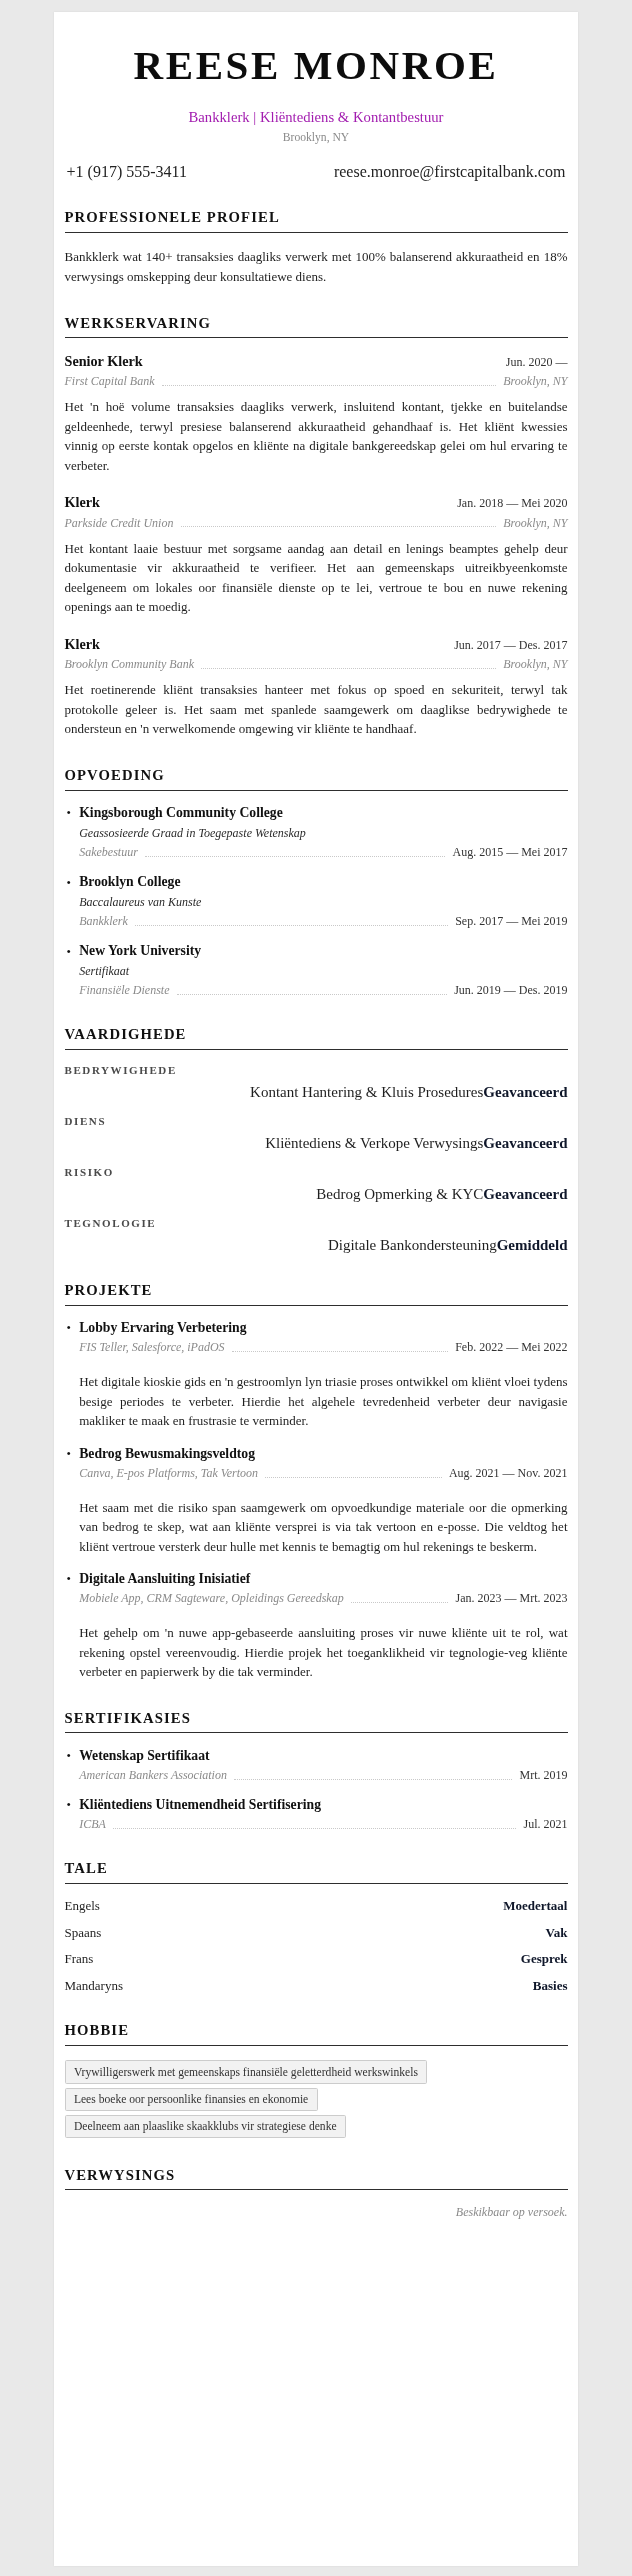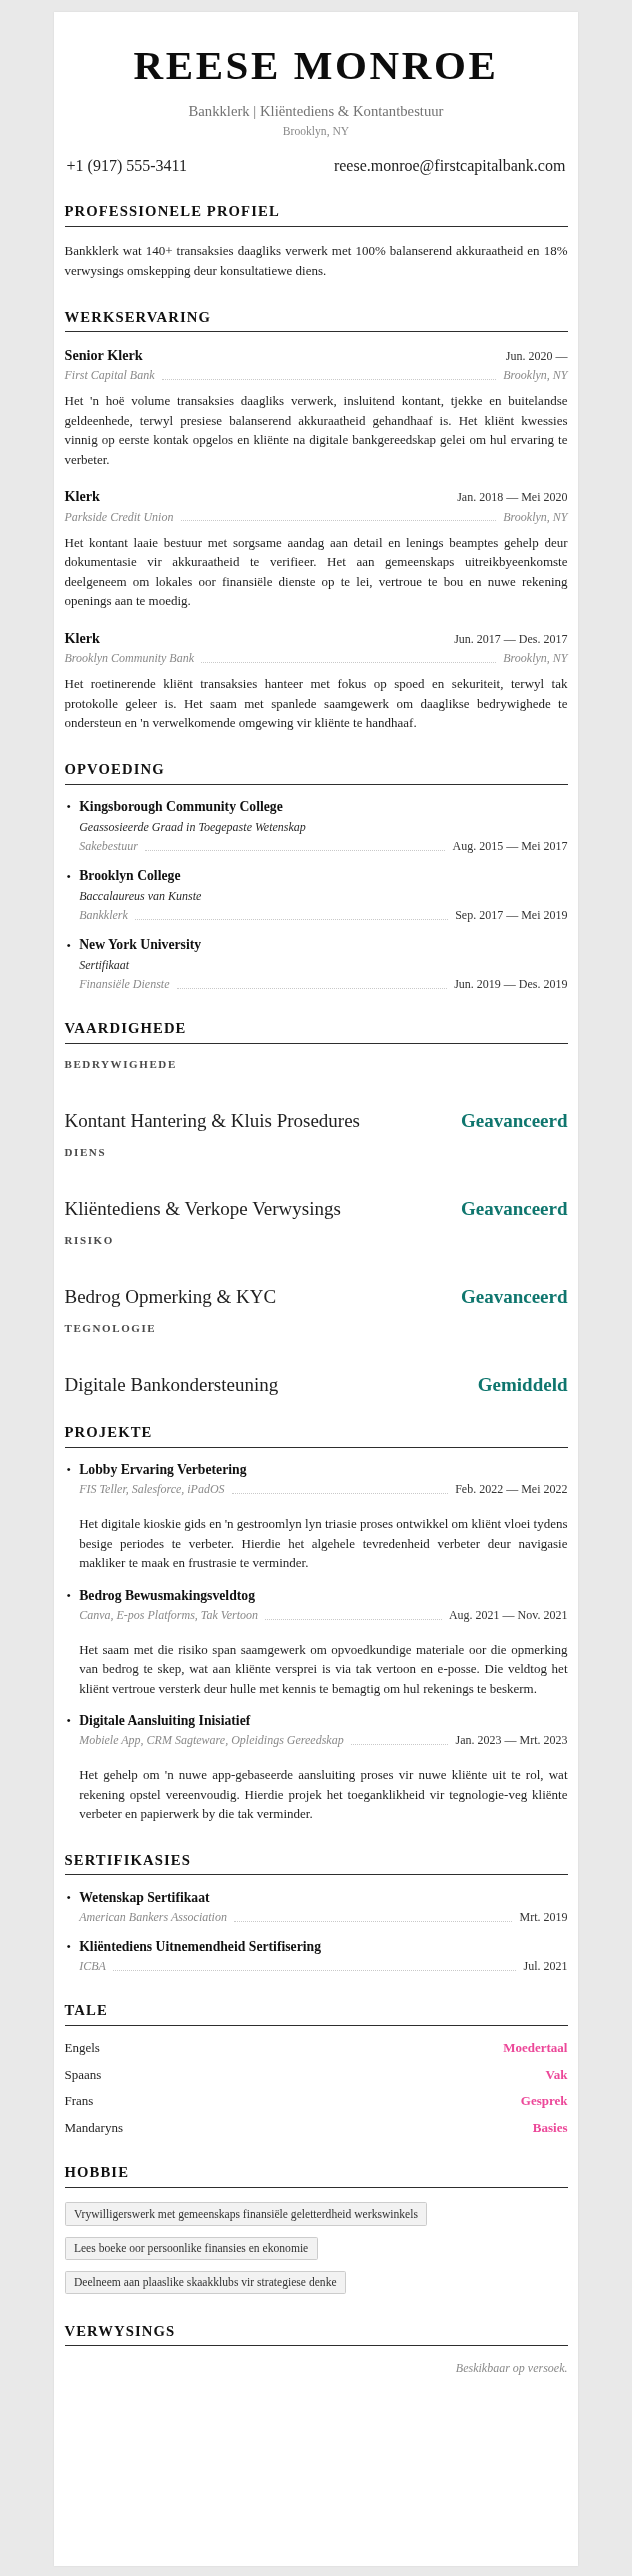--- a/index.html
+++ b/index.html
@@ -17,21 +17,21 @@
     padding:31px 10.5px 42px;
     box-shadow:0 0 2.1px rgba(0,0,0,0.08);
   }
 
   
   .header { text-align:center; }
   .name {
     font-size:41px; font-weight:700; letter-spacing:2.6px;
     color:#0d0d0d; line-height:1.1;
   }
-  .subtitle { font-size:14.7px; margin-top:15px; color:#737373; }
+  .subtitle { font-size:14.7px; margin-top:21px; color:#a21caf; }
   .location { font-size:11.6px; margin-top:5.3px; color:#8a8a8a; }
   .contact-row {
     display:flex; justify-content:space-between; align-items:baseline;
     margin-top:19px; font-size:16px; color:#222; padding:0 2.1px;
   }
 
   
   .section { margin-top:28.4px; }
   .section h2 {
     font-size:14.7px; font-weight:700; letter-spacing:1.1px;
@@ -68,35 +68,35 @@
   .edu-degree { font-size:12px; font-style:italic; color:#2a2a2a; margin-top:4.2px; }
   .bullet-block .row { margin-top:4.2px; }
   .bullet-block p { margin-top:17px; }
 
   
   .skill-group { margin-bottom:14.7px; }
   .skill-cat {
     font-size:11px; font-weight:700; letter-spacing:1.6px;
     color:#4a4a4a; margin-bottom:7.4px;
   }
-  .skill-row { display:flex; justify-content:space-between; align-items:baseline; font-size:19px; }
+  .skill-row { display:flex; justify-content:flex-end; align-items:baseline; font-size:15px; }
   .skill-name { color:#1f1f1f; }
-  .skill-level { font-weight:700; color:#0f766e; white-space:nowrap;margin-top:32px; }
+  .skill-level { font-weight:700; color:#0f172a; white-space:nowrap; }
 
   
   .cert { margin-bottom:13.7px; }
 
   
   .lang-row { display:flex; justify-content:space-between; align-items:baseline;
     font-size:13px; margin-bottom:10.5px; }
   .lang-name { color:#1f1f1f; }
-  .lang-level { font-weight:700; color:#ec4899; }
-
-  
-  .chip-wrap { margin-bottom:11px; }
+  .lang-level { font-weight:700; color:#0f172a; }
+
+  
+  .chip-wrap { margin-bottom:4px; }
   .chip {
     display:inline-block; font-size:11.6px; color:#333;
     background:#f2f2f2; border:0.5px solid #cccccc; border-radius:1.6px;
     padding:4.2px 8.4px;
   }
 
   
   .refs-text { text-align:right; font-size:12px; color:#8a8a8a; font-style:italic; margin-top:5.3px; }
 </style>
 </head>

